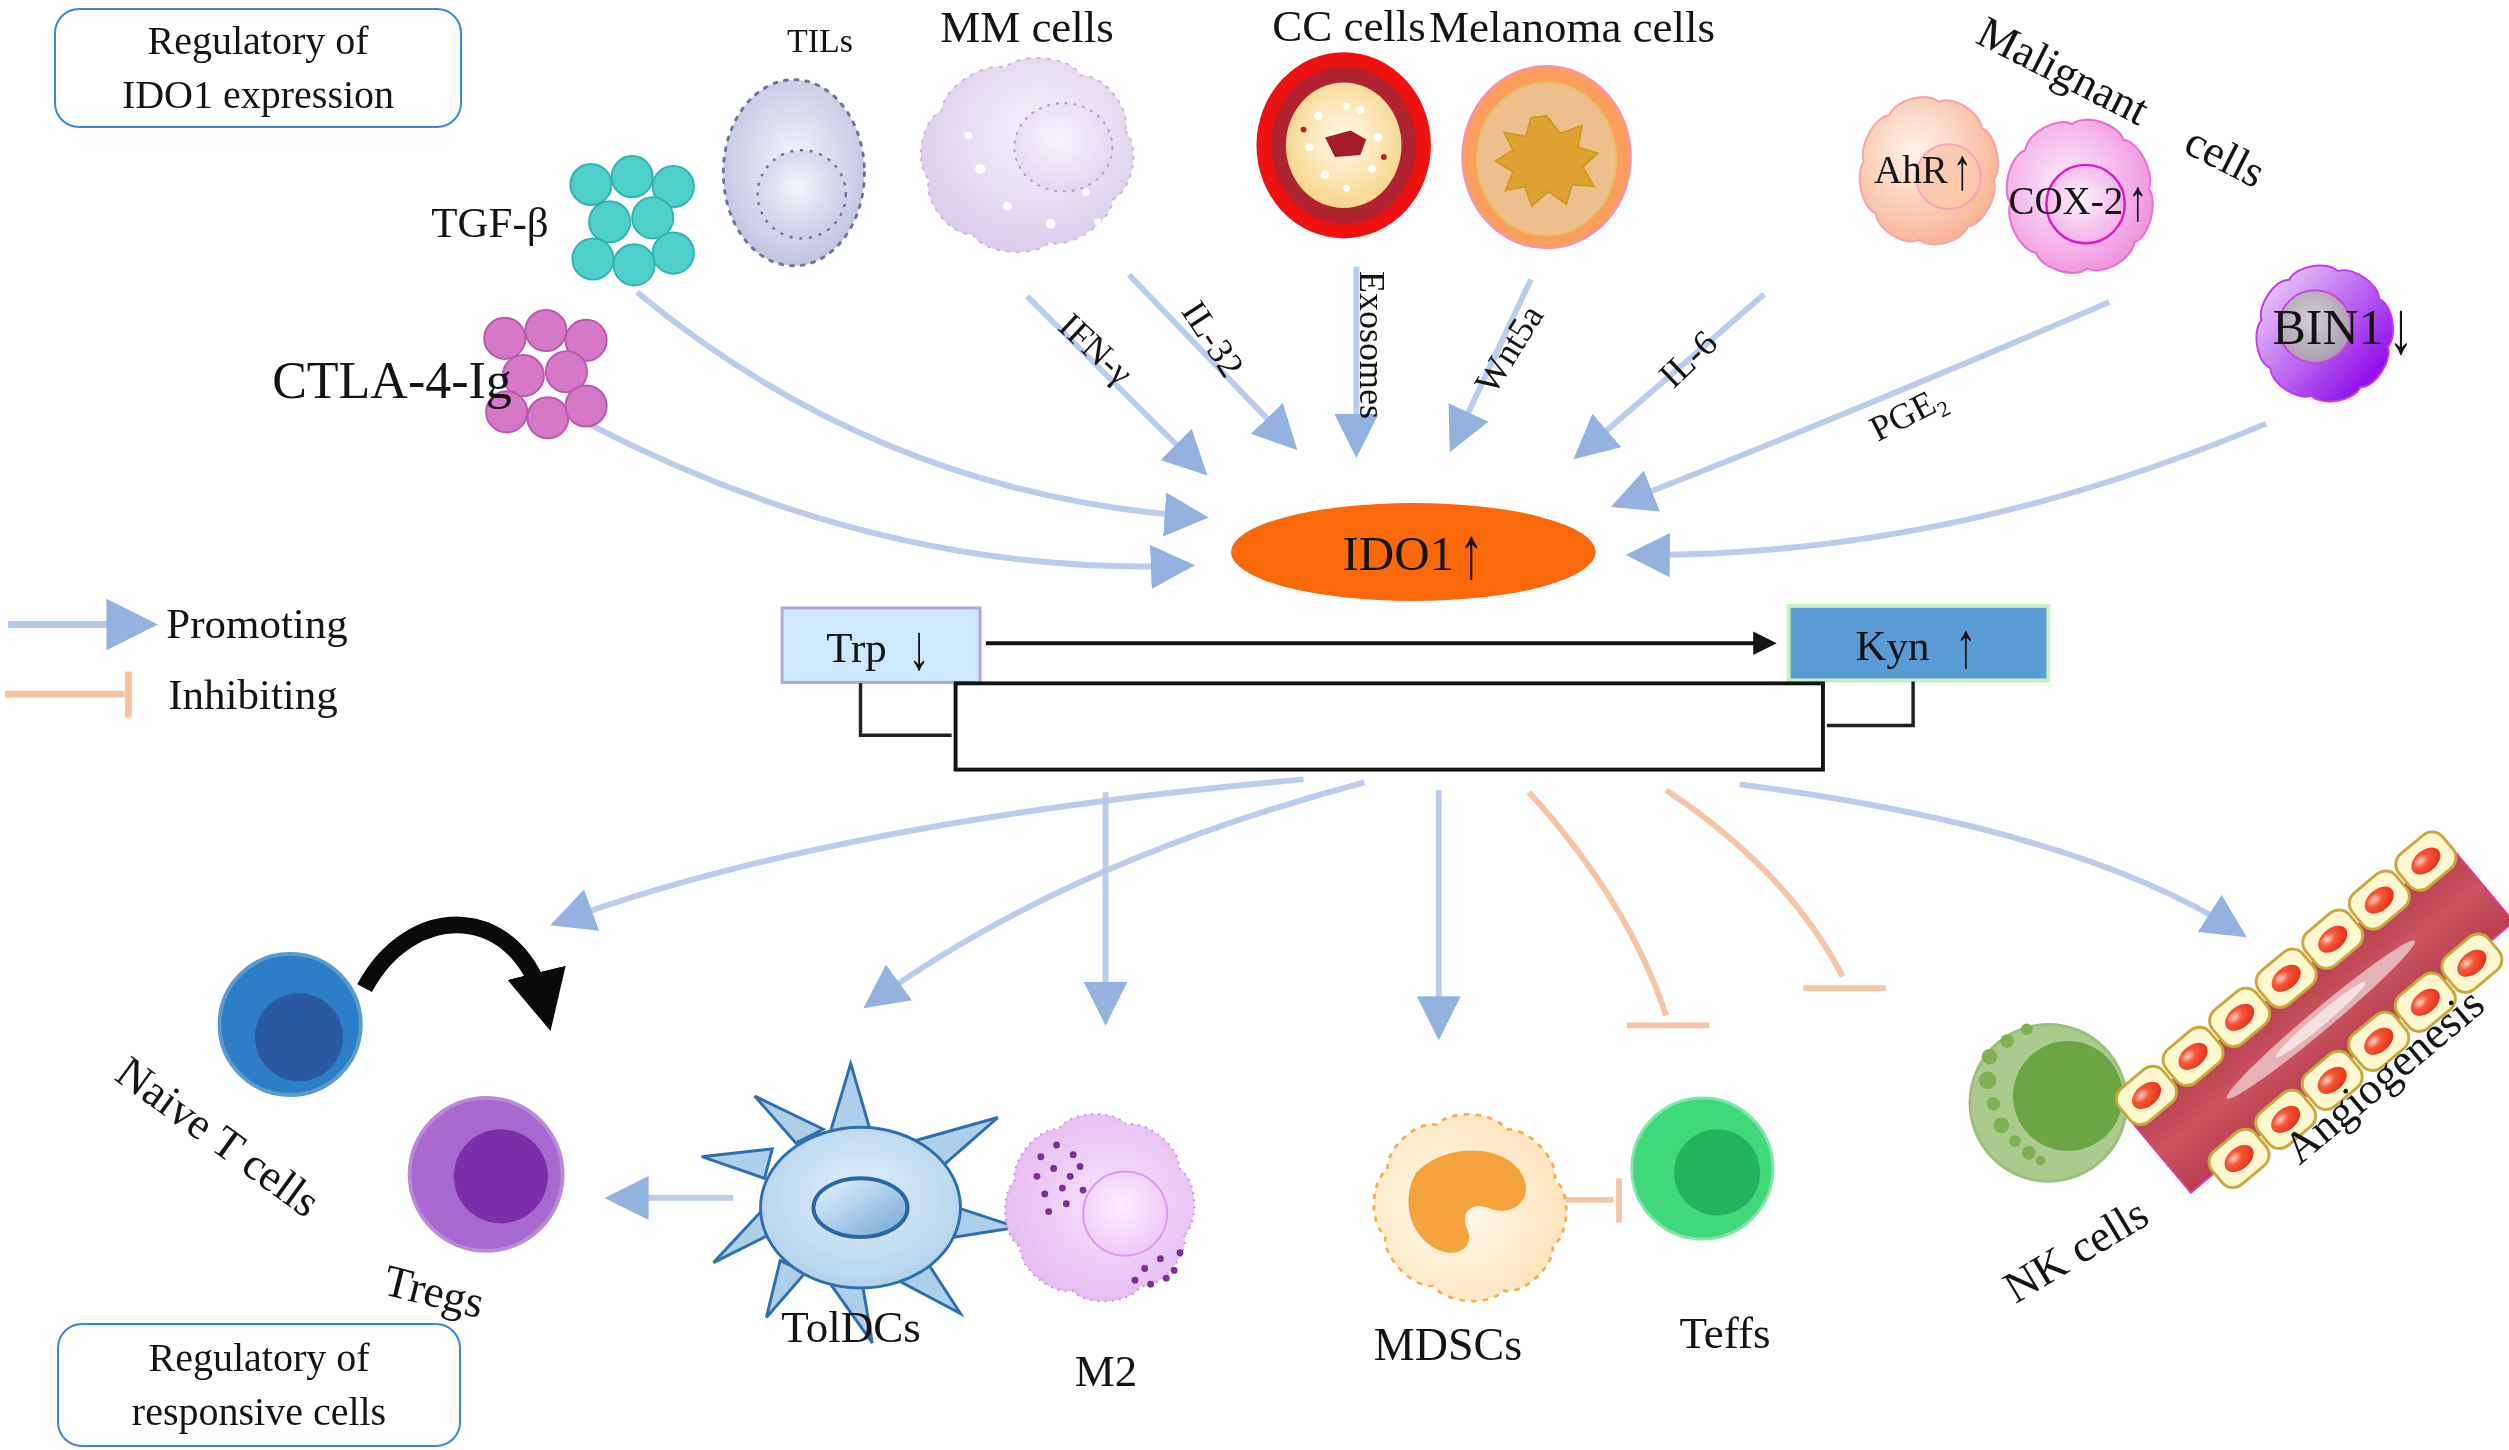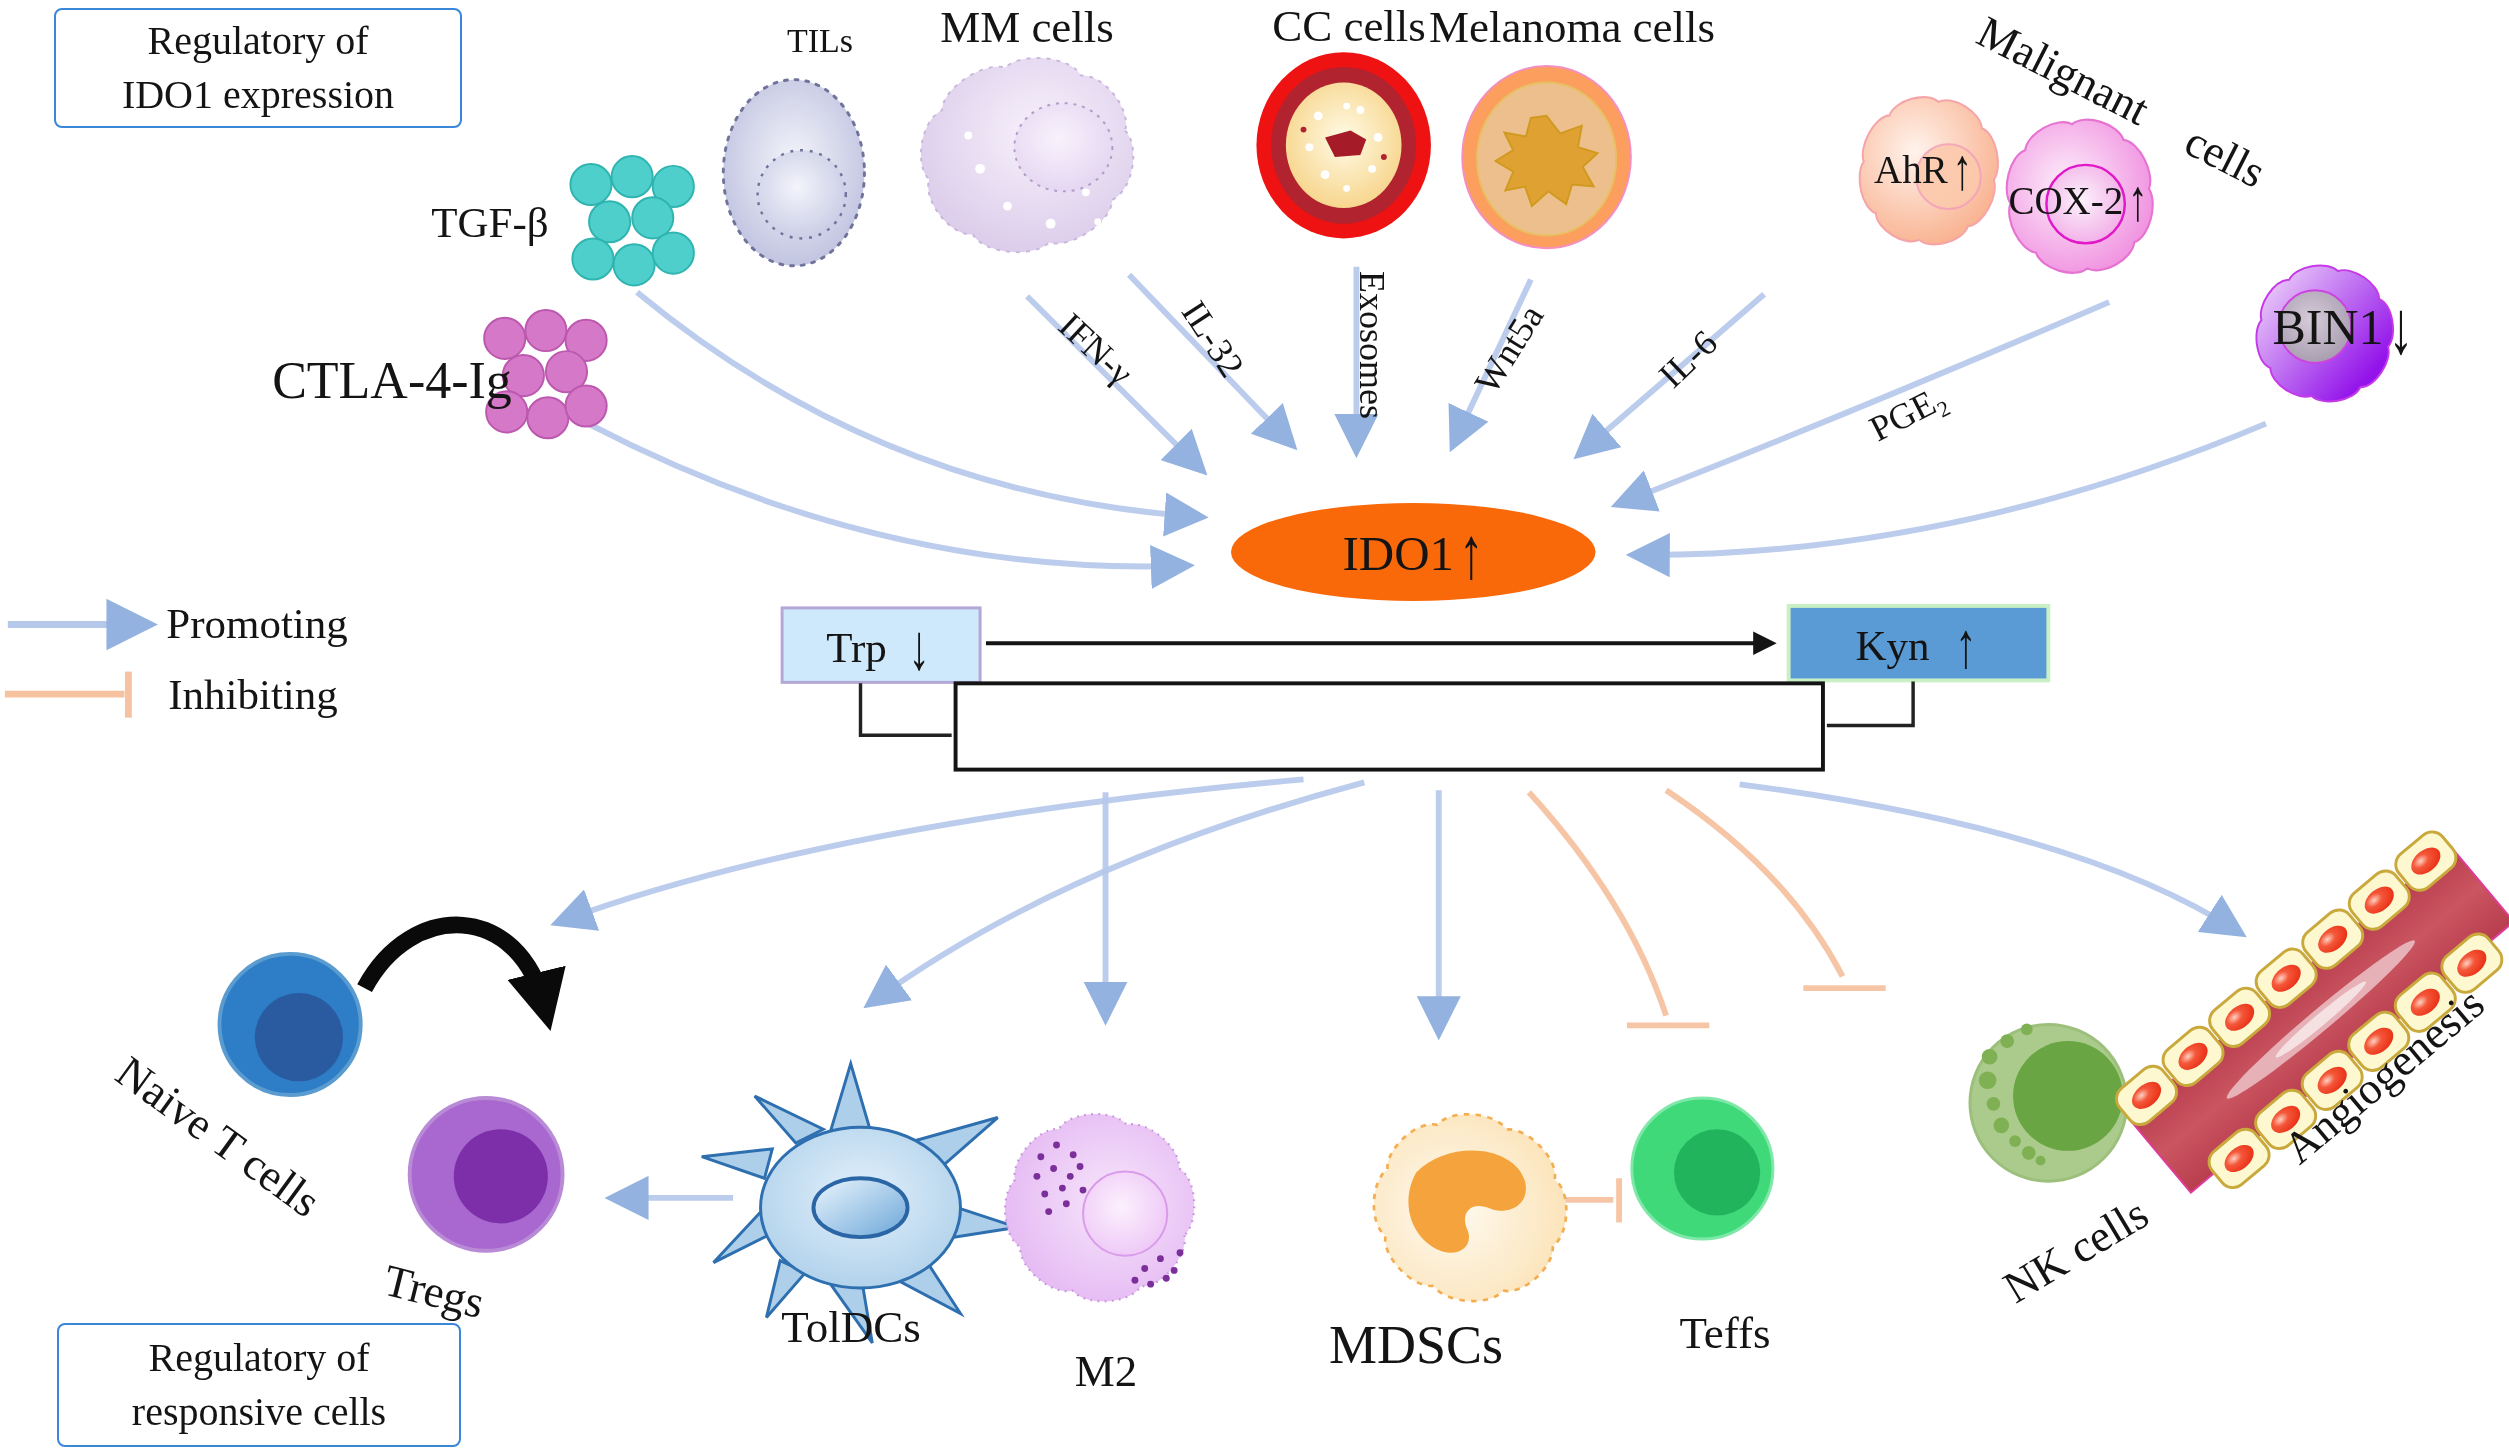--- a/index.html
+++ b/index.html
@@ -1,21 +1,21 @@
 <!DOCTYPE html>
 <html><head>
 <meta charset="utf-8">
 <style>
   html,body{margin:0;padding:0;background:#fff;}
   #canvas{position:relative;width:2509px;height:1451px;background:#fff;overflow:hidden;
           font-family:"Liberation Serif",serif;color:#141414;}
   #artwork{position:absolute;left:0;top:0;}
   .lbl{position:absolute;transform:translate(-50%,-50%);white-space:nowrap;
        font-family:"Liberation Serif",serif;color:#141414;line-height:1;}
-  .bluebox{position:absolute;border:2.9px solid #3a86d8;border-radius:8px;background:#fff;
+  .bluebox{position:absolute;border:2.9px solid #3a86d8;border-radius:25px;background:#fff;
            display:flex;flex-direction:column;justify-content:center;align-items:center;
            font-size:40px;line-height:1.35;text-align:center;}
   .uarr{display:inline-block;transform:scaleY(1.5);margin-left:4.9px;font-weight:400;}
   .subn{font-size:0.62em;vertical-align:-0.35em;}
 </style>
 </head>
 <body>
 
 <div id="canvas">
 
@@ -385,19 +385,19 @@
   <span>Trp</span><span class="uarr" style="margin-left:21.6px;">↓</span>
 </div>
 <div class="lbl" style="left:1916px;top:645px;font-size:43px;">
   <span>Kyn</span><span class="uarr" style="margin-left:25.5px;">↑</span>
 </div>
 
 <div class="lbl" style="left:218px;top:1137px;font-size:45px;transform:translate(-50%,-50%) rotate(36deg);">Naive T cells</div>
 <div class="lbl" style="left:434px;top:1292px;font-size:45px;transform:translate(-50%,-50%) rotate(14deg);">Tregs</div>
 <div class="lbl" style="left:851px;top:1327px;font-size:45px;">TolDCs</div>
 <div class="lbl" style="left:1106px;top:1337px;font-size:45px;margin-top:34px;">M2</div>
-<div class="lbl" style="left:1416px;top:1345px;font-size:54px;">MDSCs</div>
+<div class="lbl" style="left:1448px;top:1345px;font-size:46px;">MDSCs</div>
 <div class="lbl" style="left:1725px;top:1333px;font-size:45px;">Teffs</div>
 <div class="lbl" style="left:2076px;top:1251px;font-size:45px;transform:translate(-50%,-50%) rotate(-31deg);">NK cells</div>
 <div class="lbl" style="left:2384px;top:1076px;font-size:45px;transform:translate(-50%,-50%) rotate(-40deg);">Angiogenesis</div>
 
 </div>
 
 
 </body></html>

